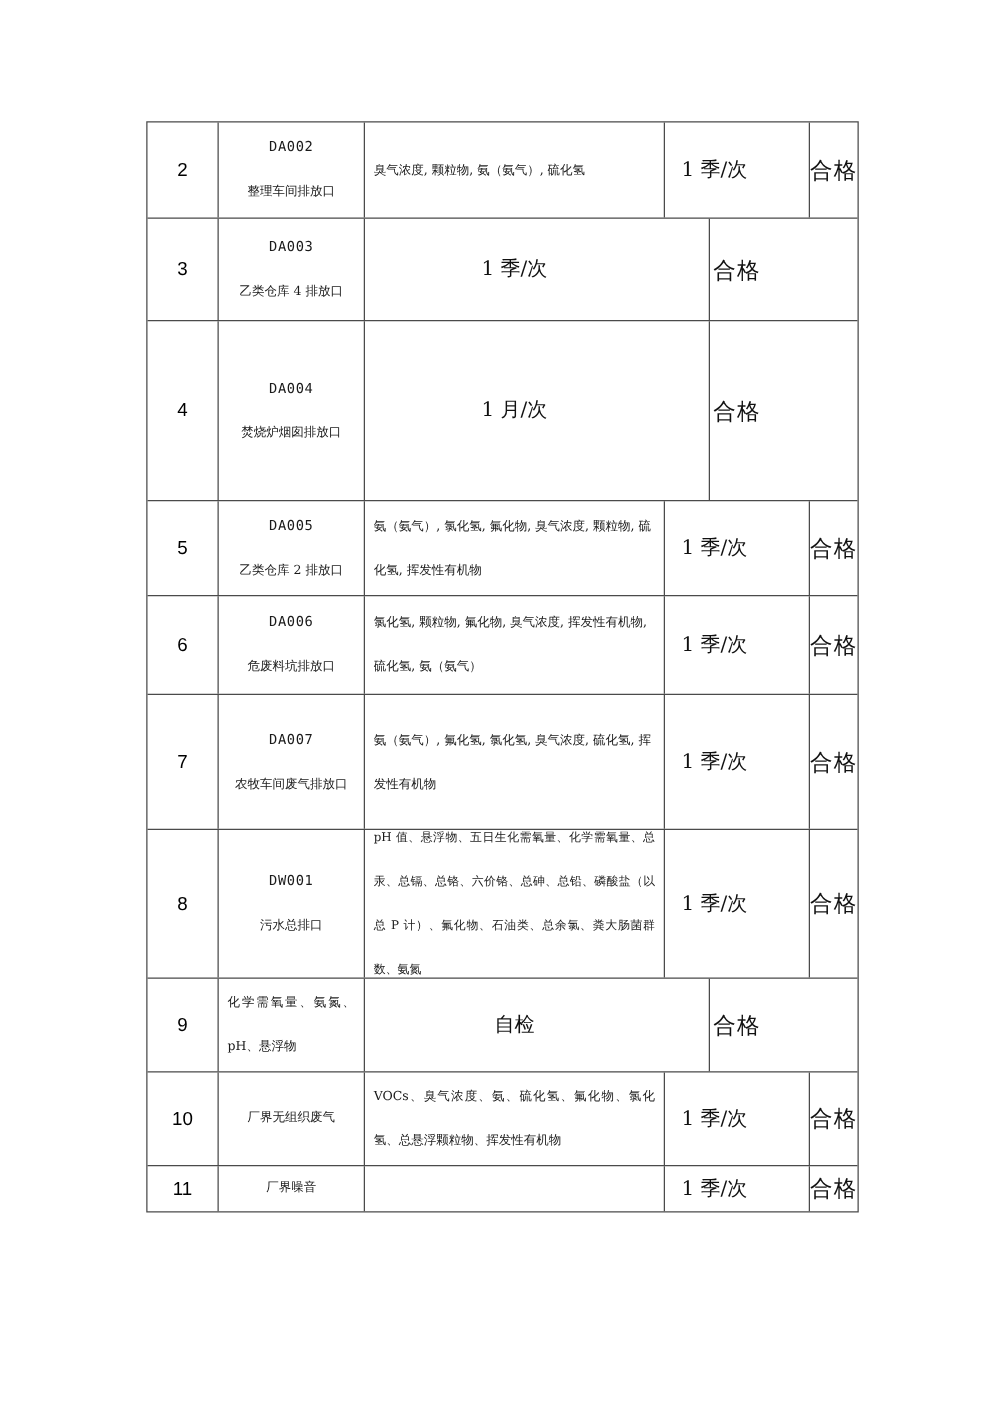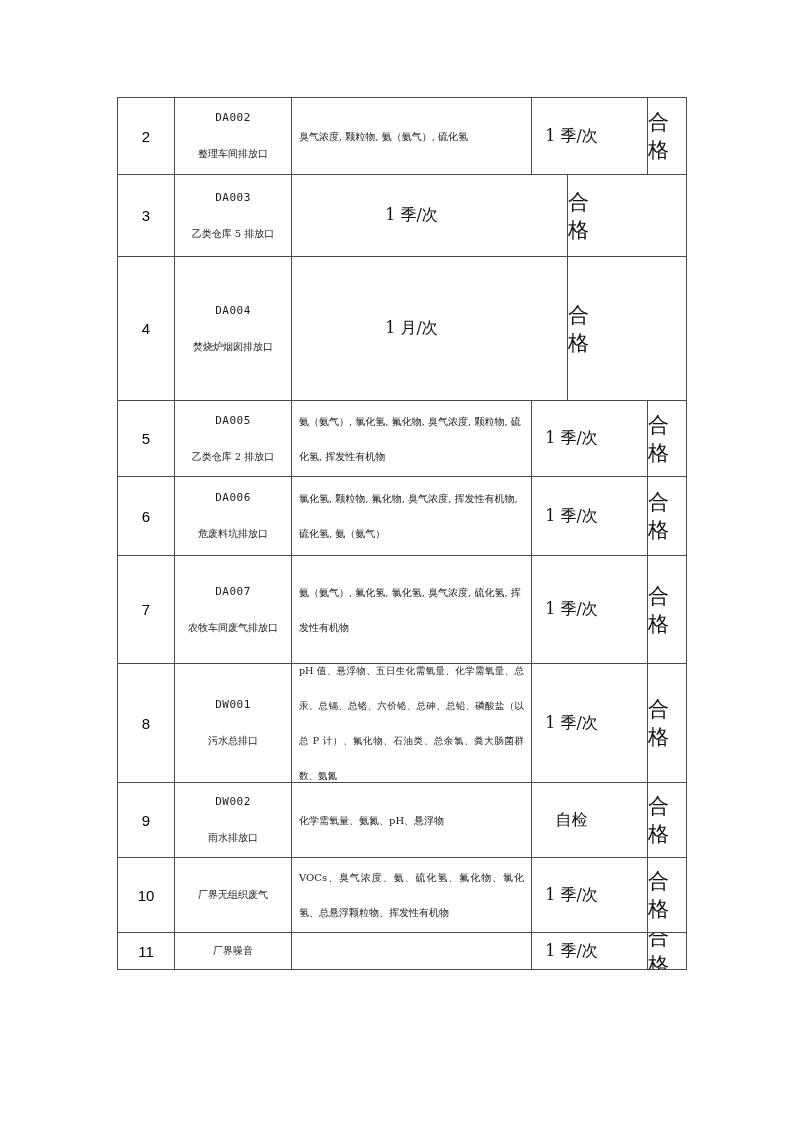--- a/index.html
+++ b/index.html
@@ -87,21 +87,21 @@
   }
   
   .row:nth-child(7) .poll-text { font-size: 9.5px; }
 
   .c-freq {
     font-size: 16px;
     color: #111111;
     white-space: nowrap;
   }
   .c-result {
-    font-size: 21px;
+    font-size: 18px;
     letter-spacing: 1px;
     color: #111111;
     margin-left: 36px;
   }
 </style>
 </head>
 <body>
 
 <div class="page">
   <div class="table" id="table">
@@ -123,21 +123,21 @@
       <span>合格</span>
     </div>
   </div>
 
   <div class="row">
     <div class="cell c-no">
       <span>3</span>
     </div>
     <div class="cell c-outlet">
       <div class="outlet-code">DA003</div>
-      <div class="outlet-name">乙类仓库 5 排放口</div>
+      <div class="outlet-name">乙类仓库 4 排放口</div>
     </div>
     <div class="cell c-freq">
       <span>1 季/次</span>
     </div>
     <div class="cell c-result">
       <span>合格</span>
     </div>
   </div>
 
   <div class="row">
@@ -229,24 +229,20 @@
     </div>
     <div class="cell c-result">
       <span>合格</span>
     </div>
   </div>
 
   <div class="row">
     <div class="cell c-no">
       <span>9</span>
     </div>
-    <div class="cell c-outlet">
-      <div class="outlet-code">DW002</div>
-      <div class="outlet-name">雨水排放口</div>
-    </div>
     <div class="cell c-poll">
       <div class="poll-text">化学需氧量、氨氮、pH、悬浮物</div>
     </div>
     <div class="cell c-freq">
       <span>自检</span>
     </div>
     <div class="cell c-result">
       <span>合格</span>
     </div>
   </div>

